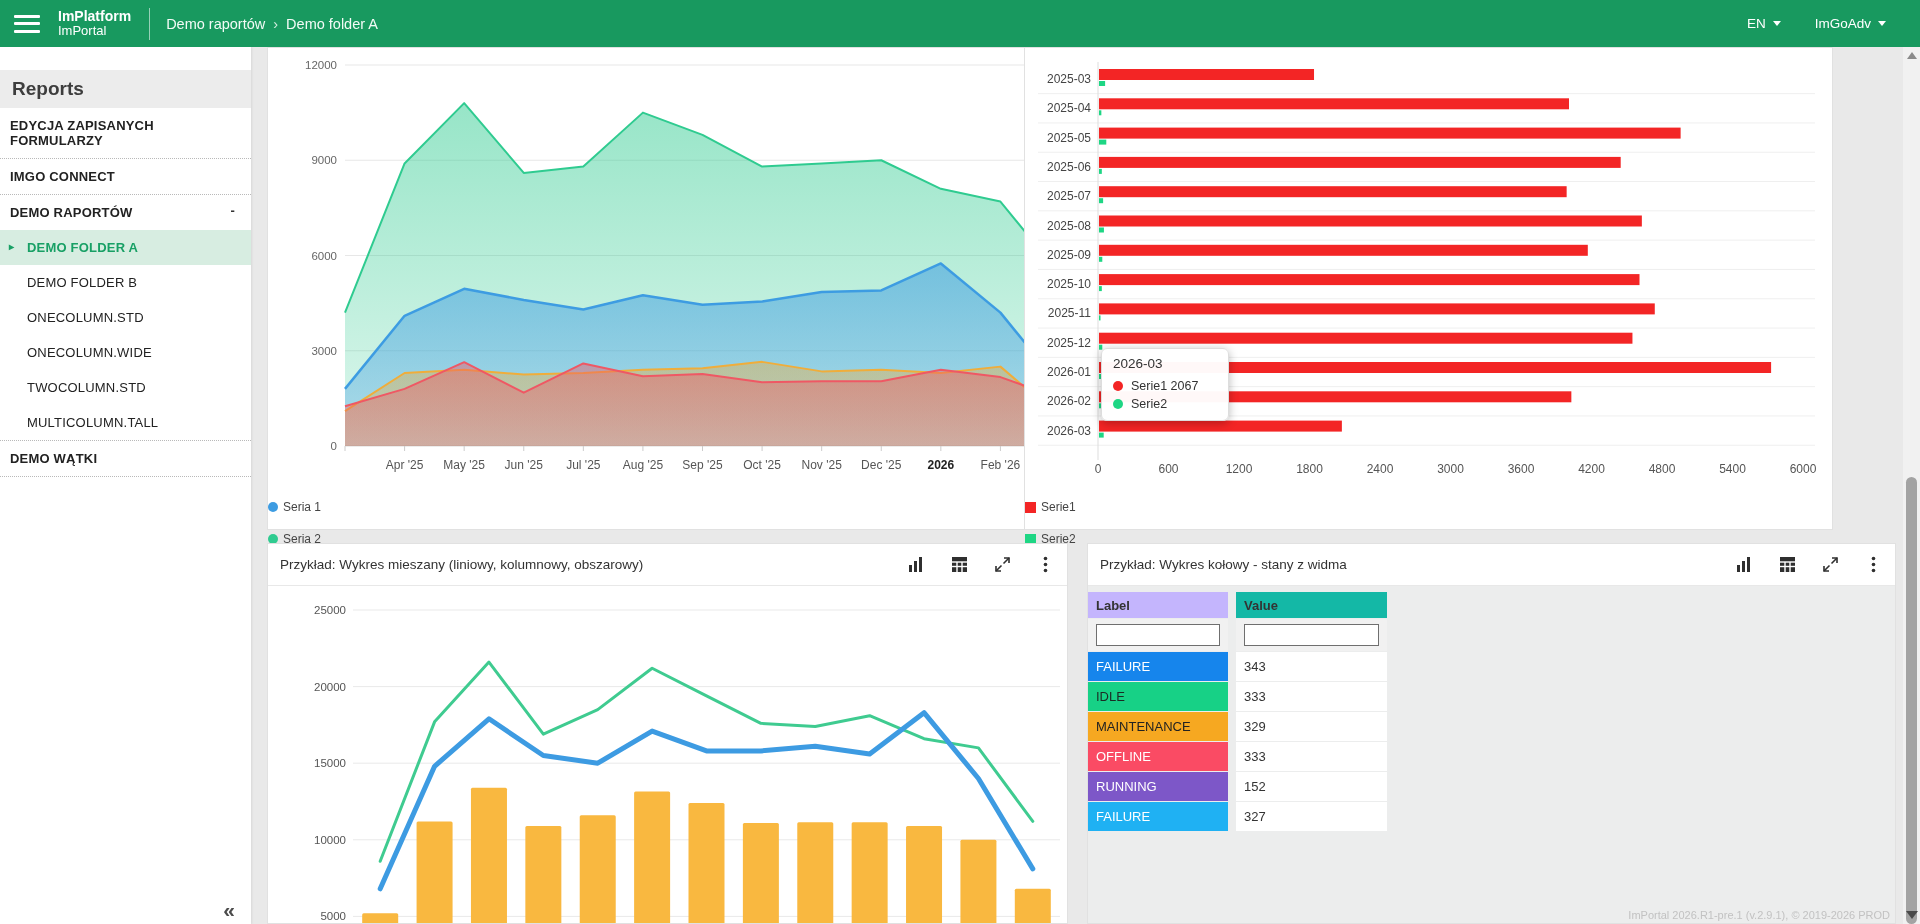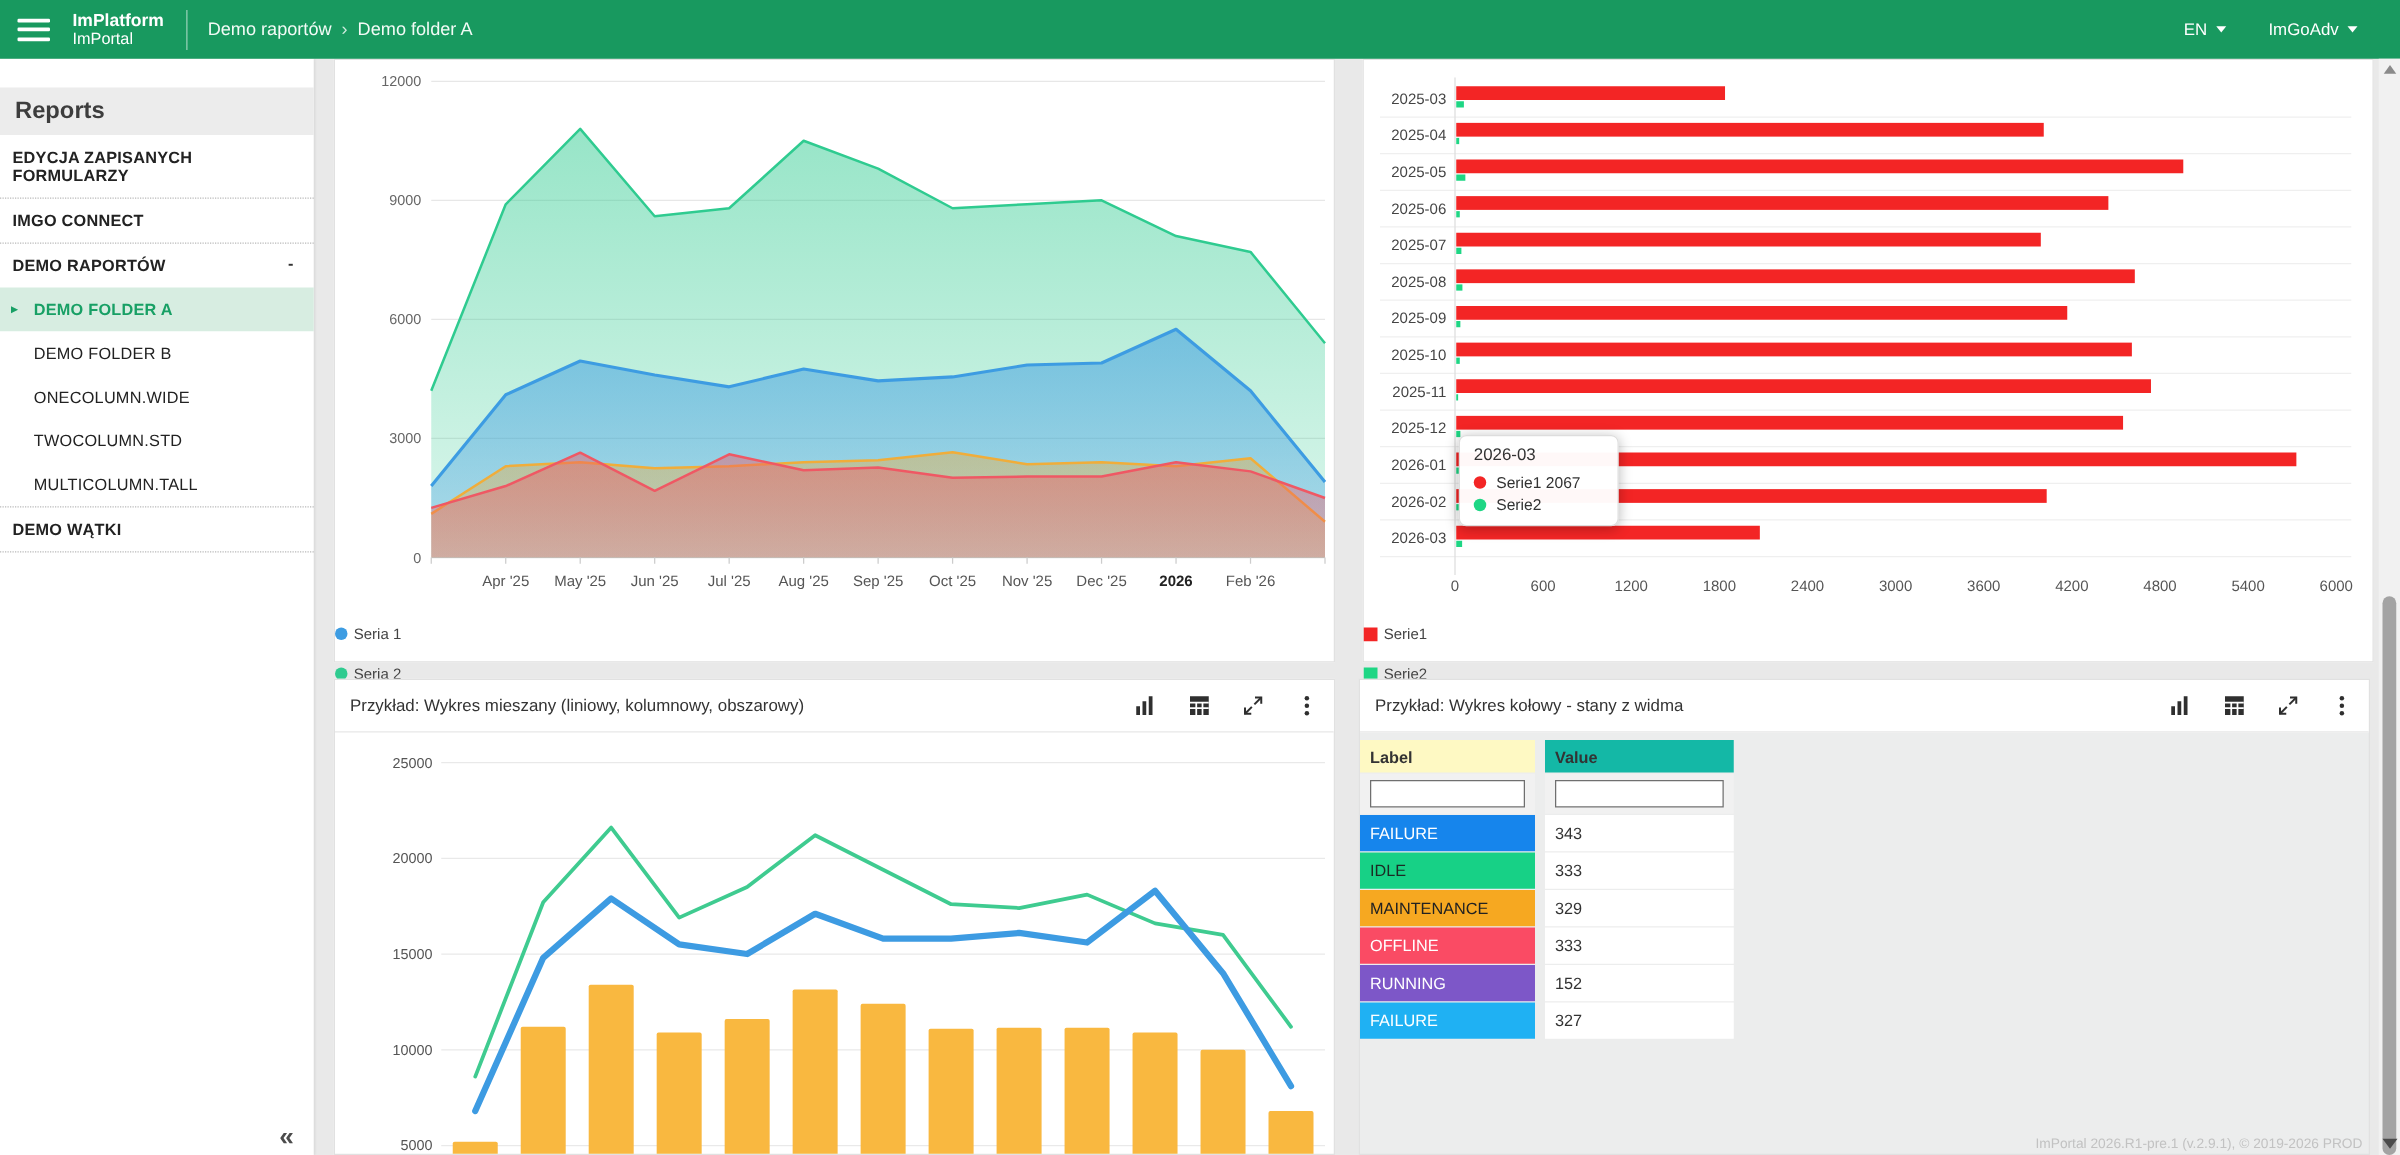--- a/index.html
+++ b/index.html
@@ -28,21 +28,21 @@
   .sb-item.lvl0{font-weight:bold;}
   .sb-item.lvl1{padding-left:27px;font-weight:normal;}
   .sb-item.selected{background:#d7ede1;color:#18a065;font-weight:bold;}
   .sb-item.selected .arrow{position:absolute;left:9px;top:11px;font-size:10px;color:#18a065;}
   .sb-item .suffix{position:absolute;right:16px;top:8px;font-weight:bold;color:#333;}
   .sb-item.div-after{border-bottom:1px dotted #b9b9b9;}
   .sb-collapse{position:absolute;right:16px;bottom:2px;font-size:21px;font-weight:bold;color:#4c4c4c;cursor:pointer;}
   
   .panel{position:absolute;background:#fff;border:1px solid #e1e1e1;box-sizing:border-box;}
   #p1{left:267px;top:47px;width:801px;height:483px;}
-  #p2{left:1090px;top:47px;width:809px;height:483px;}
+  #p2{left:1024px;top:47px;width:809px;height:483px;}
   #p3{left:267px;top:543px;width:801px;height:381px;}
   #p4{left:1087px;top:543px;width:809px;height:381px;background:#eceded;}
   .panel-header{height:42px;background:#fff;border-bottom:1px solid #e8e8e8;display:flex;align-items:center;
     padding:0 12px;box-sizing:border-box;}
   .panel-title{font-size:13.5px;color:#333;}
   .toolbar{margin-left:auto;display:flex;align-items:center;gap:23px;}
   .tool{width:20px;height:20px;display:flex;align-items:center;justify-content:center;cursor:pointer;color:#2f2f2f;}
   .legend-row{position:absolute;left:0;top:452px;width:100%;display:flex;justify-content:center;gap:18px;
     font-size:12px;color:#444;flex-direction:column;}
   .legend-item{display:flex;align-items:center;gap:5px;cursor:pointer;}
@@ -54,21 +54,21 @@
     box-shadow:0 2px 10px rgba(0,0,0,.28);padding:7px 11px 9px;z-index:10;}
   .tt-title{font-size:13.5px;color:#333;margin-bottom:8px;}
   .tt-row{display:flex;align-items:center;gap:8px;font-size:12.5px;color:#333;margin-top:4px;}
   .tt-dot{width:10px;height:10px;border-radius:50%;flex:none;}
   
   .tbl{position:absolute;left:0;top:6px;width:300px;}
   .trow{display:flex;margin-bottom:1px;}
   .tc{box-sizing:border-box;padding:0 8px;display:flex;align-items:center;font-size:13px;}
   .tc.c1{width:140px;margin-right:8px;}
   .tc.c2{width:151px;background:#fff;color:#333;}
-  .trow.thead .tc{background:#fef9c3;color:#333;font-weight:bold;height:26px;}
+  .trow.thead .tc{background:#c4b5fd;color:#333;font-weight:bold;height:26px;}
   .trow.tfilter .tc{background:#f1f1f1;height:32px;}
   .trow.tfilter input{width:100%;height:22px;border:1px solid #6f6f6f;background:#fff;box-sizing:border-box;font-size:12px;}
   .trow.tdata .tc{height:29px;}
   
   .footer-note{position:absolute;right:30px;bottom:3px;font-size:11px;color:#c2c2c2;z-index:5;}
   .scrollbar{position:absolute;right:0;top:47px;width:17px;height:877px;background:#f1f1f1;z-index:40;}
   .sb-up{position:absolute;top:5px;left:4px;width:0;height:0;border-left:5px solid transparent;
     border-right:5px solid transparent;border-bottom:7px solid #8a8a8a;cursor:pointer;}
   .sb-thumb{position:absolute;top:430px;left:3px;width:11px;height:447px;background:#a3a3a3;border-radius:6px;cursor:pointer;}
   .sb-down{position:absolute;bottom:5px;left:3px;width:0;height:0;border-left:6px solid transparent;
@@ -109,20 +109,21 @@
   </header>
 
   <aside class="sidebar">
     <div class="sb-title">Reports</div>
     <nav id="sidebar-menu">
         <div class="sb-item lvl0 div-after"><span>EDYCJA ZAPISANYCH FORMULARZY</span></div>
         <div class="sb-item lvl0 div-after"><span>IMGO CONNECT</span></div>
         <div class="sb-item lvl0"><span>DEMO RAPORTÓW</span><span class="suffix">-</span></div>
         <div class="sb-item lvl1 selected"><span class="arrow">▸</span><span>DEMO FOLDER A</span></div>
         <div class="sb-item lvl1"><span>DEMO FOLDER B</span></div>
+        <div class="sb-item lvl1"><span>ONECOLUMN.STD</span></div>
         <div class="sb-item lvl1"><span>ONECOLUMN.WIDE</span></div>
         <div class="sb-item lvl1"><span>TWOCOLUMN.STD</span></div>
         <div class="sb-item lvl1 div-after"><span>MULTICOLUMN.TALL</span></div>
         <div class="sb-item lvl0 div-after"><span>DEMO WĄTKI</span></div>
       </nav>
     <div class="sb-collapse">«</div>
   </aside>
 
   <main>
 

